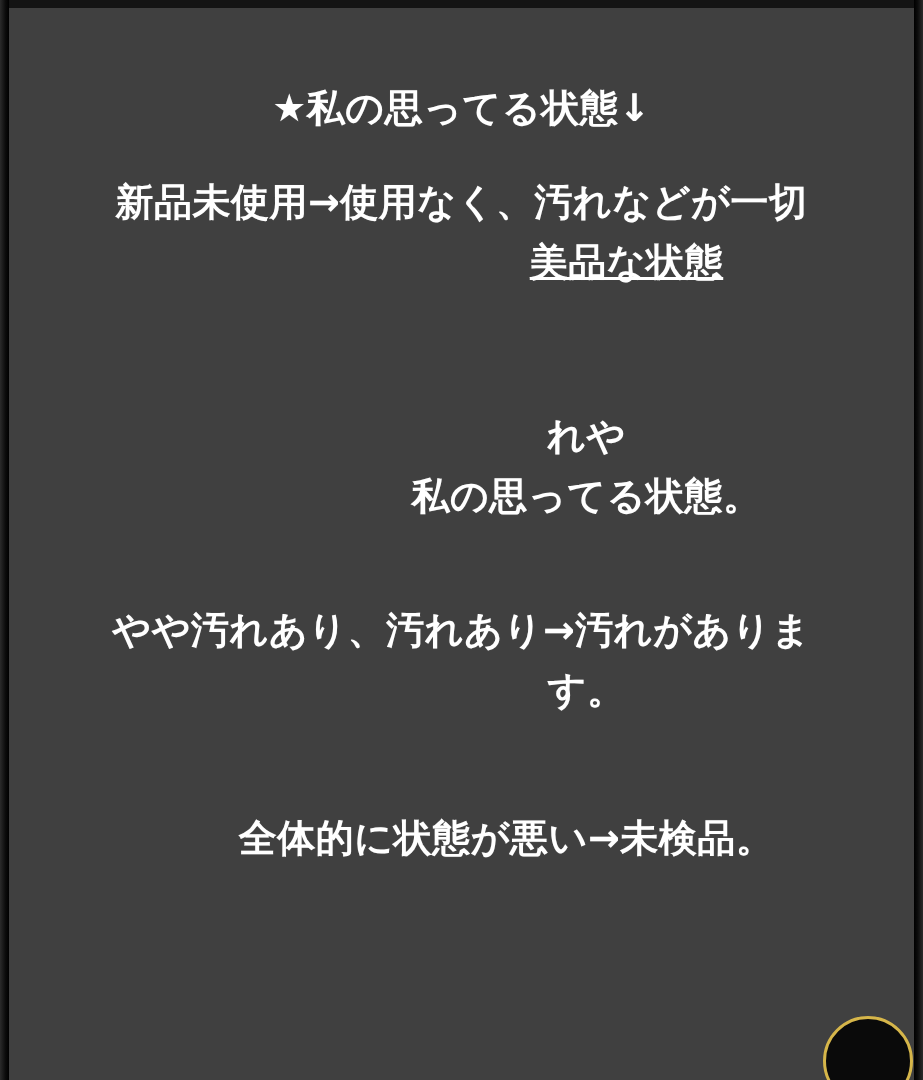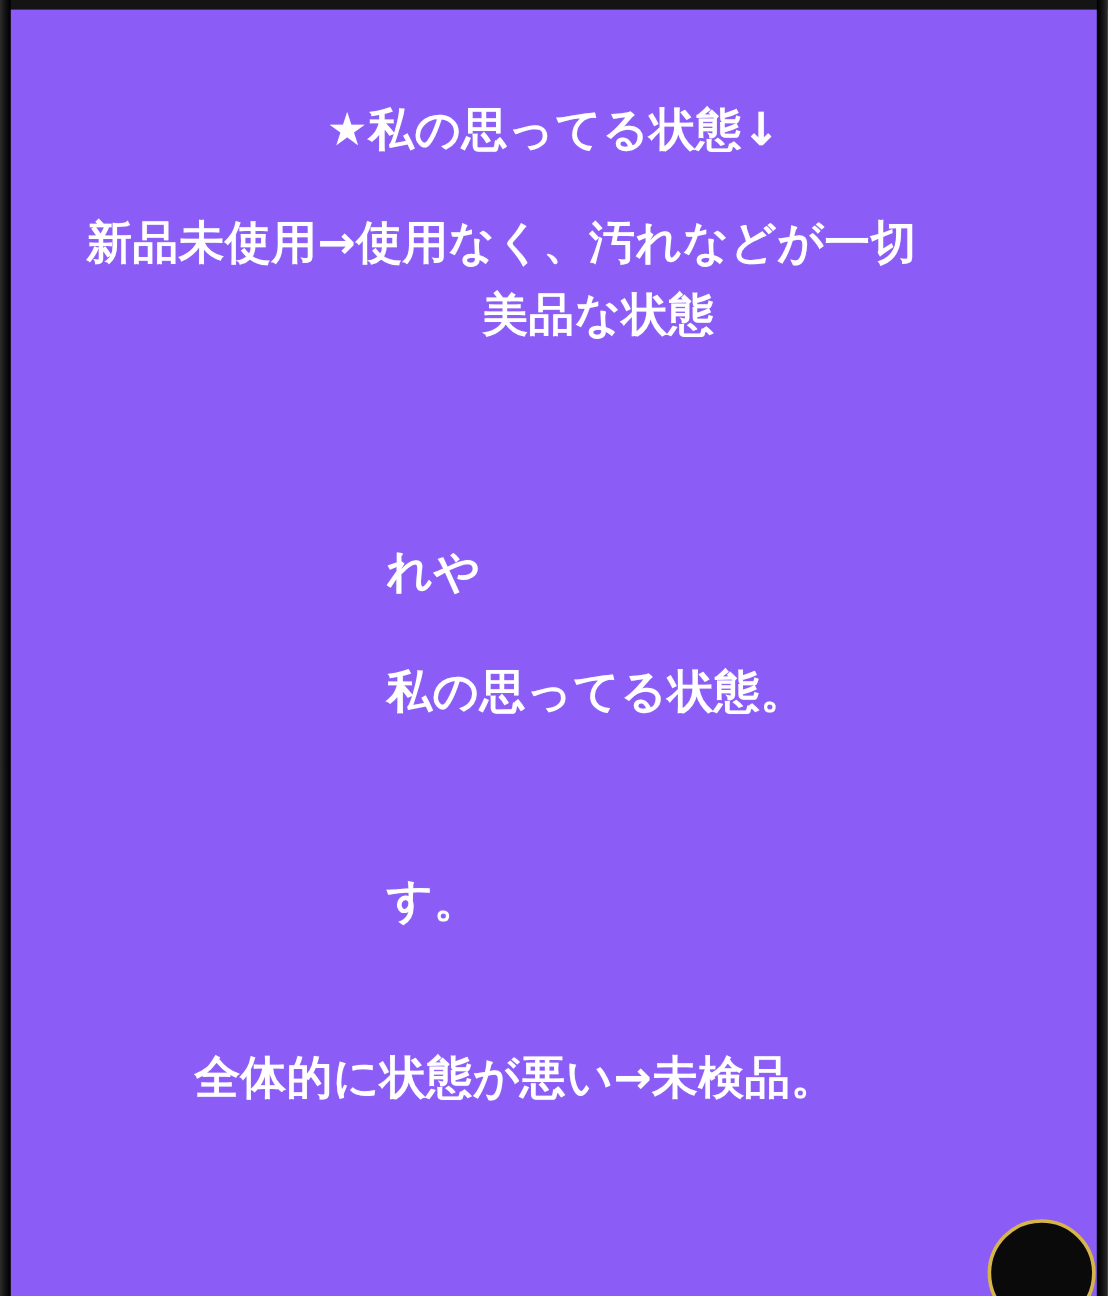--- a/index.html
+++ b/index.html
@@ -10,21 +10,21 @@
   body {
     width: 923px;
     height: 1080px;
     overflow: hidden;
     font-family: "DejaVu Sans", "Liberation Sans", sans-serif;
   }
   .screen {
     position: relative;
     width: 923px;
     height: 1080px;
-    background: #8b5cf6;
+    background: #404040;
     overflow: hidden;
   }
   
   .edge-left {
     position: absolute;
     left: 0; top: 0;
     width: 9px; height: 1080px;
     background: linear-gradient(to right, #2b2b2b 0%, #0c0c0c 60%, #000 100%);
   }
   .edge-right {
@@ -53,23 +53,23 @@
   .line {
     color: #ffffff;
     font-size: 38px;
     font-weight: 700;
     line-height: 1.58;
     letter-spacing: 0.5px;
     white-space: pre-wrap;
     text-shadow: 0 0 1px rgba(255,255,255,0.25);
   }
   .center { text-align: center; }
-  .left { text-align: left; }
-  .indent-1 { padding-left: 330px; }
-  .indent-2 { padding-left: 250px; margin-top: 40px; }
+  .left { text-align: center; }
+  .indent-1 { padding-left: 330px; text-decoration: underline; }
+  .indent-2 { padding-left: 250px; }
   .indent-3 { padding-left: 90px; }
   .spacer-md { height: 40px; }
   .spacer-lg { height: 54px; }
   .corner-badge {
     position: absolute;
     right: 10px;
     bottom: -26px;
     width: 84px;
     height: 84px;
     border-radius: 50%;
@@ -103,20 +103,21 @@
     <div class="spacer-md"></div>
 
     <div class="block">
       <div class="line left indent-2">れや</div>
       <div class="line left indent-2">私の思ってる状態。</div>
     </div>
 
     <div class="spacer-md"></div>
 
     <div class="block">
+      <div class="line left">やや汚れあり、汚れあり→汚れがありま</div>
       <div class="line left indent-2">す。</div>
     </div>
 
     <div class="spacer-lg"></div>
 
     <div class="block">
       <div class="line left indent-3">全体的に状態が悪い→未検品。</div>
 
     </div>
 

